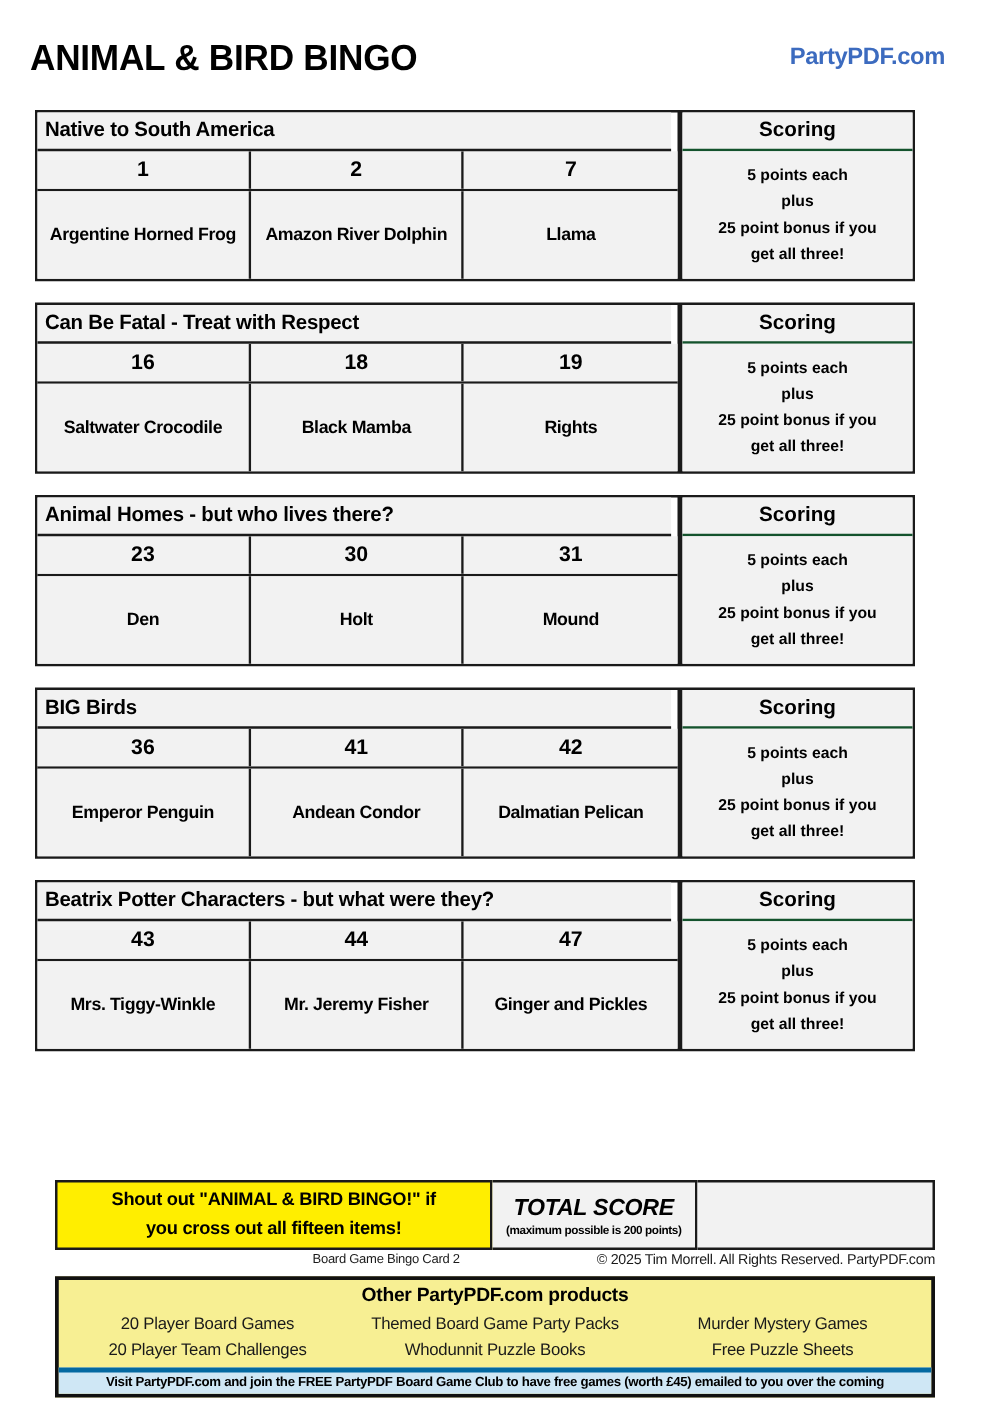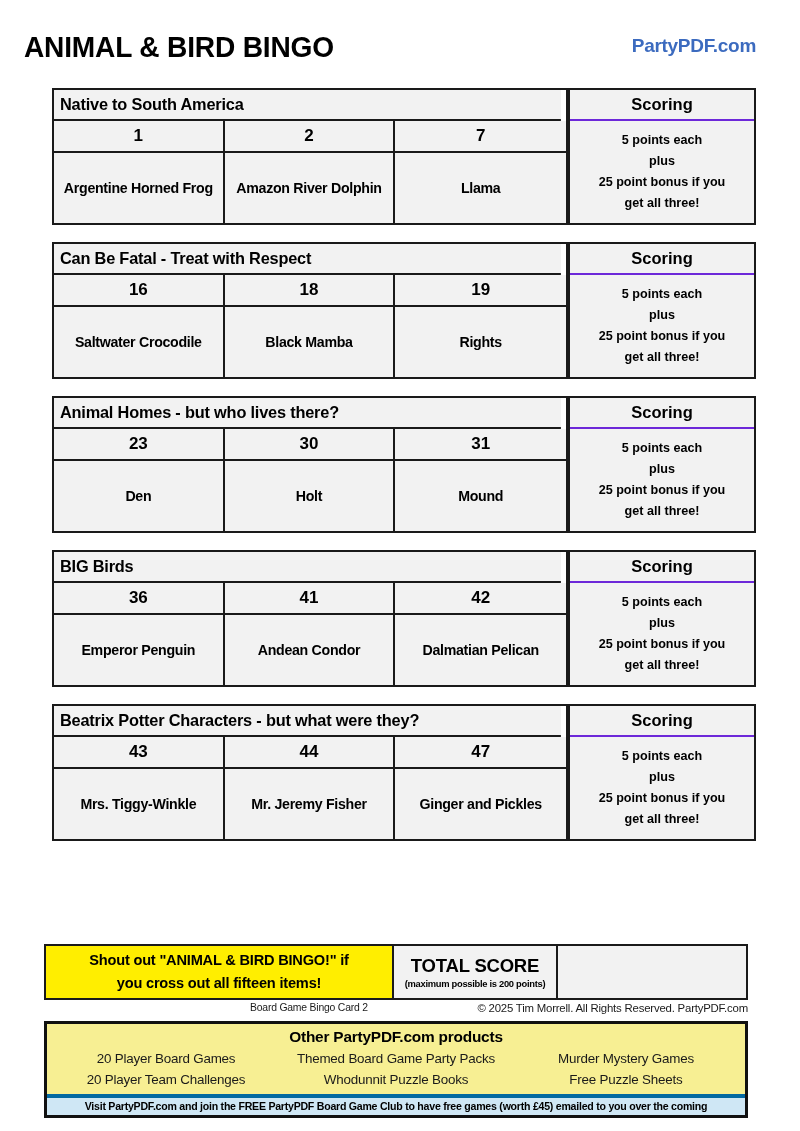--- a/index.html
+++ b/index.html
@@ -41,21 +41,21 @@
     font-size: 19px;
     font-weight: bold;
     color: #3c6bbf;
     letter-spacing: -0.3px;
     white-space: nowrap;
   }
 
   
   .blocks {
     position: absolute;
-    left: 52px; top: 88px;
+    left: 28px; top: 88px;
     width: 704px;
   }
   .block {
     width: 704px;
     margin-bottom: 17px;
     display: flex;
     align-items: stretch;
   }
   .block-left {
     width: 516px;
@@ -82,21 +82,21 @@
     font-size: 16.5px;
     font-weight: bold;
     color: #000;
     letter-spacing: -0.2px;
     white-space: nowrap;
     transform: scaleX(0.99);
     transform-origin: left center;
   }
   .scoring-title {
     height: 31px;
-    border-bottom: 2px solid #6d28d9;
+    border-bottom: 2px solid #14532d;
     display: flex;
     align-items: center;
     justify-content: center;
     font-size: 16.5px;
     font-weight: bold;
     color: #000;
     background: #f2f2f2;
   }
   .scoring-body {
     flex: 1;
@@ -187,20 +187,21 @@
     align-items: center;
     justify-content: center;
     padding-top: 2px;
   }
   .total-label {
     font-size: 18.5px;
     font-weight: bold;
     color: #000;
     letter-spacing: -0.2px;
     line-height: 22px;
+    font-style: italic;
   }
   .total-sub {
     font-size: 9.4px;
     font-weight: bold;
     color: #000;
     letter-spacing: -0.3px;
     line-height: 14px;
     white-space: nowrap;
   }
   .total-input {

